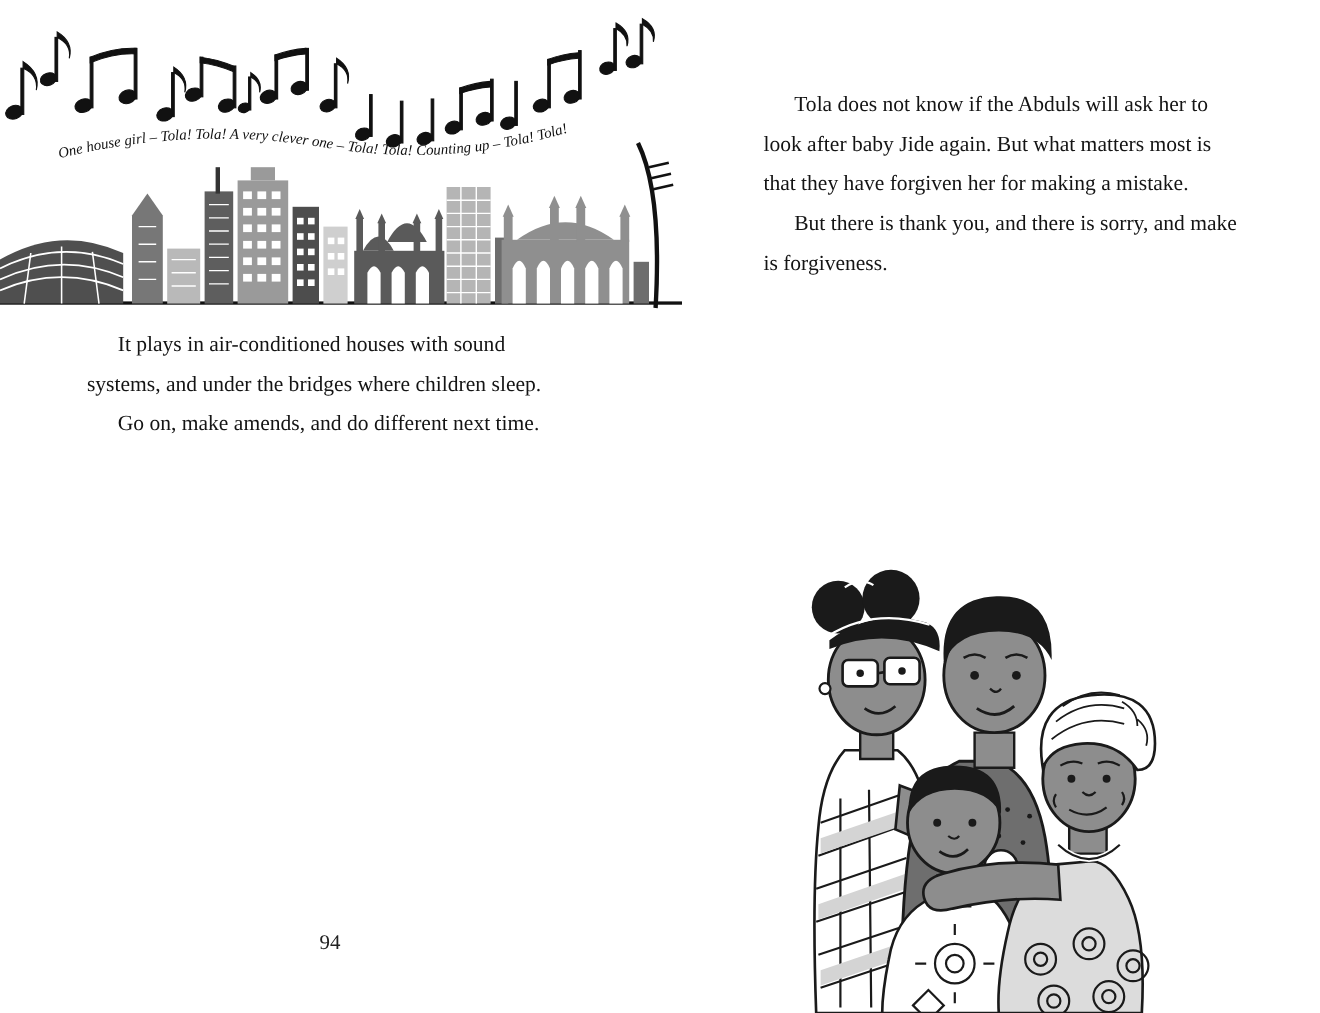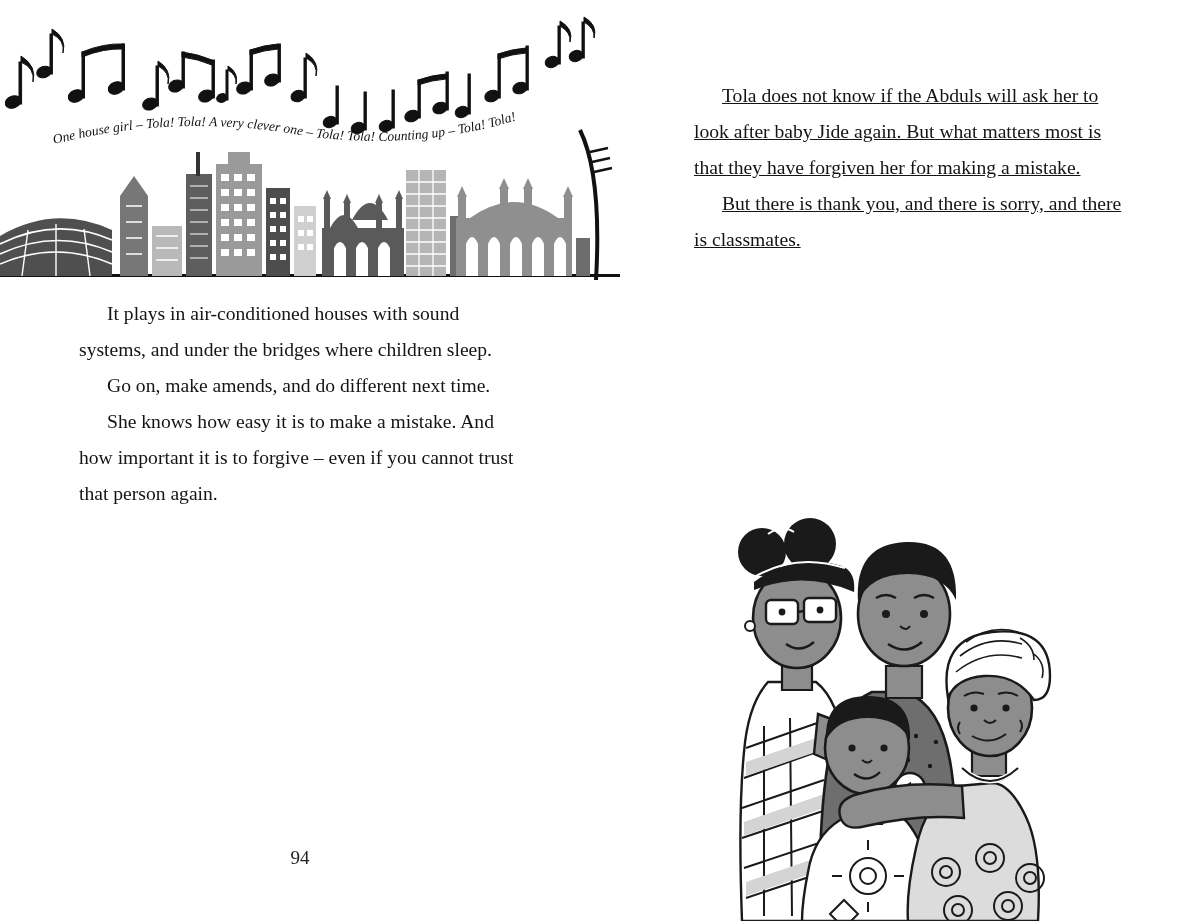--- a/index.html
+++ b/index.html
@@ -65,21 +65,20 @@
   .left-col {
     left: 66px;
     top: 296px;
     width: 452px;
     margin-left: 13px;
   }
   .right-col {
     left: 694px;
     top: 78px;
     width: 436px;
-    text-decoration: underline;
   }
   .body-text p {
     margin: 0;
     text-indent: 28px;
   }
   .folio {
     position: absolute;
     left: 0;
     top: 847px;
     width: 600px;
@@ -337,31 +336,30 @@
         <path id="lyricPath" d="M2 40 q120 -30 240 -10 q120 20 236 -18" fill="none" stroke="none"></path>
         <text>
           <textPath href="#lyricPath" startOffset="0">One house girl – Tola! Tola! A very clever one – Tola! Tola! Counting up – Tola! Tola!</textPath>
         </text>
       </svg>
     </div>
 
     <div class="body-text left-col">
       <p>It plays in air-conditioned houses with sound systems, and under the bridges where children sleep.</p>
       <p>Go on, make amends, and do different next time.</p>
-      <p>She knows how easy it is to make a mistake. And how important it is to forgive – even if you cannot trust that person again.</p>
     </div>
 
     <div class="folio">94</div>
   </div>
 
   <div class="page page-right">
 
     <div class="body-text right-col" style="left:94px; top:78px;">
       <p>Tola does not know if the Abduls will ask her to look after baby Jide again. But what matters most is that they have forgiven her for making a mistake.</p>
-      <p>But there is thank you, and there is sorry, and there is classmates.</p>
+      <p>But there is thank you, and there is sorry, and make is forgiveness.</p>
     </div>
 
     <div class="family-illus" style="left:90px;">
       <svg width="400" height="435" viewBox="0 0 400 435" xmlns="http://www.w3.org/2000/svg">
 
         <path d="M78 196 q-20 22 -24 70 q-6 60 -2 169 l108 0 q4 -110 -4 -170 q-8 -52 -30 -69 z" fill="#ffffff" stroke="#1a1a1a" stroke-width="2.4"></path>
         <g stroke="#1a1a1a" stroke-width="2" fill="none">
           <path d="M56 262 l74 -26 M54 292 l78 -28 M52 322 l82 -28 M52 352 l84 -28 M54 382 l84 -28 M56 412 l84 -28"></path>
           <path d="M74 240 l0 190 M100 232 l2 198"></path>
         </g>

